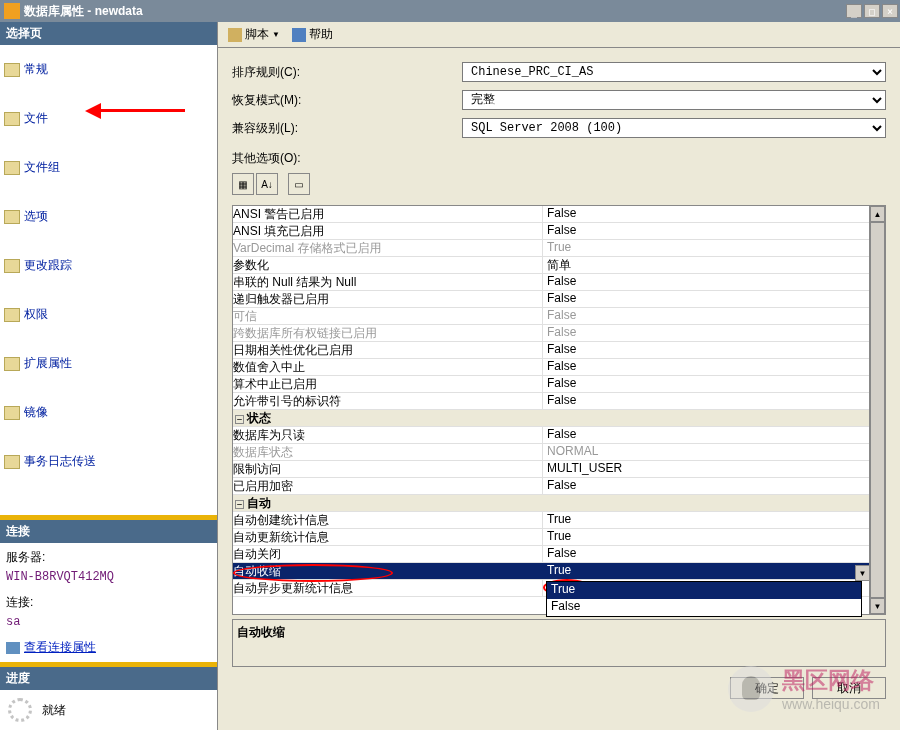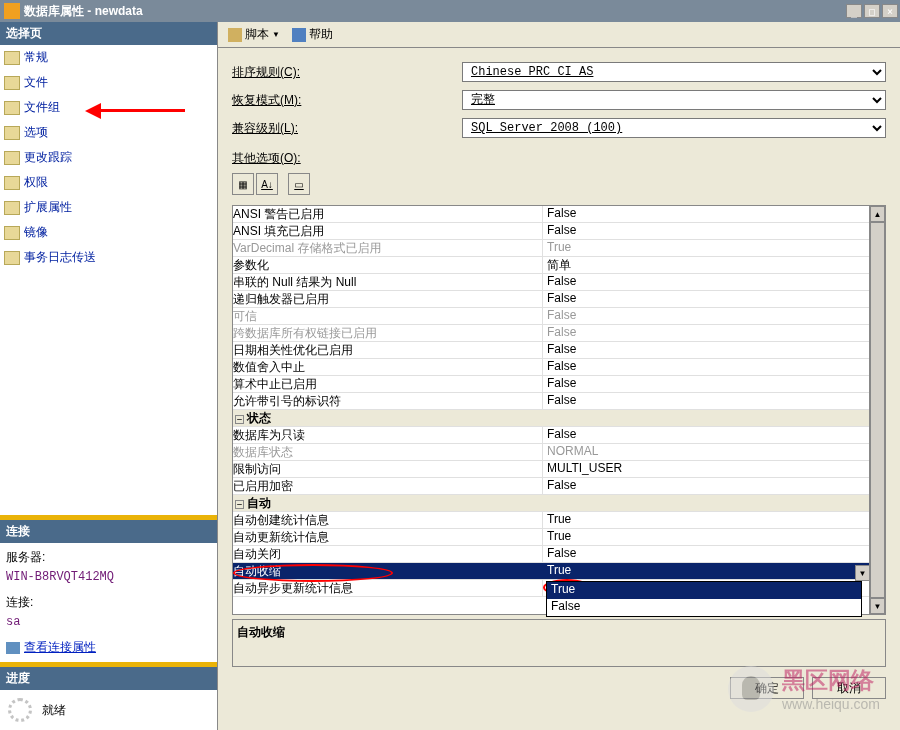--- a/index.html
+++ b/index.html
@@ -11,21 +11,21 @@
 .titlebar .title { flex: 1; font-weight: bold; }
 .titlebar .winbtns { display: flex; gap: 2px; margin-right: 2px; }
 .titlebar .winbtn { width: 16px; height: 14px; background: #d4d0c8; border: 1px solid #888; display: flex; align-items: center; justify-content: center; font-family: monospace; font-size: 10px; cursor: pointer; }
 
 .main { display: flex; height: calc(100% - 22px); border-radius: 21px; }
 
 
 .sidebar { width: 218px; background: white; border-right: 1px solid #888; display: flex; flex-direction: column; }
 .sidehdr { background: #4a6a8a; color: white; font-weight: bold; padding: 3px 6px; }
 .sidebody { flex: 1; overflow: auto; position: relative; }
-.navitem { display: flex; align-items: center; padding: 4px 4px; gap: 4px; cursor: pointer; }
+.navitem { display: flex; align-items: center; padding: 16px 4px; gap: 4px; cursor: pointer; }
 .navitem .nvicon { width: 16px; height: 14px; background: #e8d898; border: 1px solid #b8a858; flex-shrink: 0; }
 .navitem span { color: #0020a0; }
 
 
 .arrow { position: absolute; left: 85px; top: 58px; width: 100px; height: 16px; pointer-events: none; }
 .arrow-line { position: absolute; top: 6px; left: 14px; width: 86px; height: 3px; background: red; }
 .arrow-head { position: absolute; top: 0; left: 0; width: 0; height: 0; border-right: 16px solid red; border-top: 8px solid transparent; border-bottom: 8px solid transparent; }
 
 
 .conn { border-top: 5px solid #eab308; }
@@ -40,21 +40,21 @@
 .spinner { width: 24px; height: 24px; border: 3px dotted #c4c4c4; border-radius: 50%; }
 
 
 .content { flex: 1; display: flex; flex-direction: column; background: #ece9d8; }
 .toolbar { height: 26px; border-bottom: 1px solid #888; display: flex; align-items: center; padding: 0 6px; gap: 4px; background: #ece9d8; }
 .tbtn { display: flex; align-items: center; gap: 3px; padding: 2px 4px; cursor: pointer; }
 .tbtn .ticon { width: 14px; height: 14px; background: #d0b060; }
 .tbtn .ticon2 { width: 14px; height: 14px; background: #5080c0; }
 .dropcaret { font-size: 8px; }
 
-.formarea { padding: 14px 14px 6px 14px; text-decoration: underline; }
+.formarea { padding: 14px 14px 6px 14px; }
 .formrow { display: flex; align-items: center; margin-bottom: 8px; }
 .formrow label { width: 230px; }
 .formrow select { flex: 1; height: 20px; font-family: "Courier New", monospace; font-size: 12px; background: white; border: 1px solid #7a7a7a; padding-left: 4px; }
 
 .otherlbl { padding: 4px 0 6px 0; }
 .iconbar { display: flex; gap: 2px; margin-bottom: 4px; }
 .iconbtn { width: 22px; height: 22px; border: 1px solid #888; background: #ece9d8; display: flex; align-items: center; justify-content: center; cursor: pointer; font-size: 10px; }
 .iconsep { width: 6px; }
 
 

